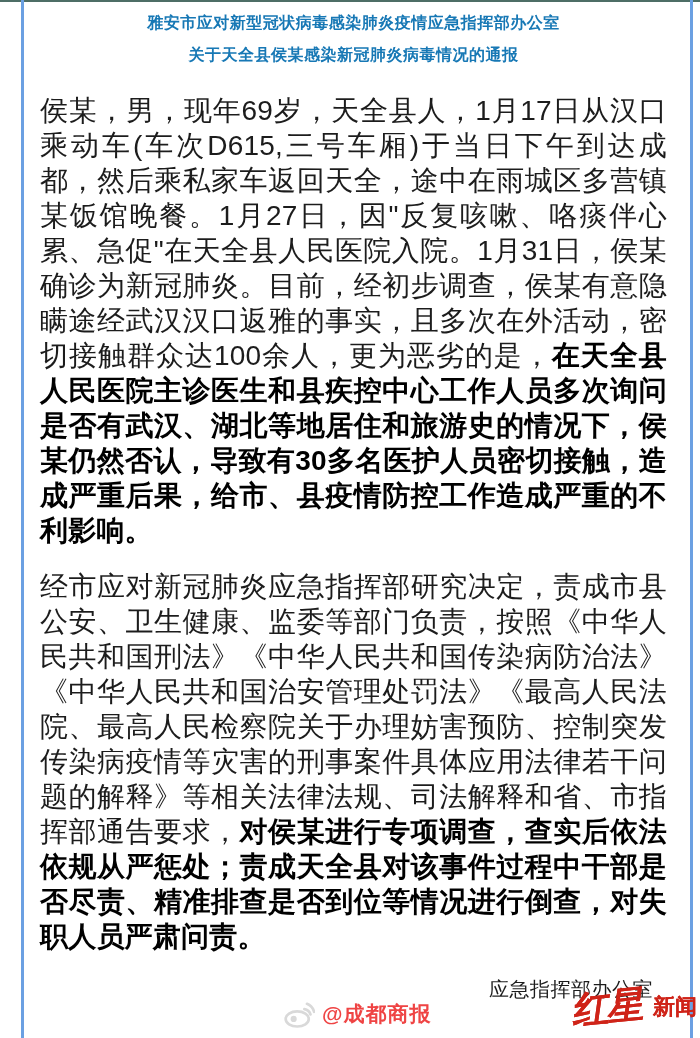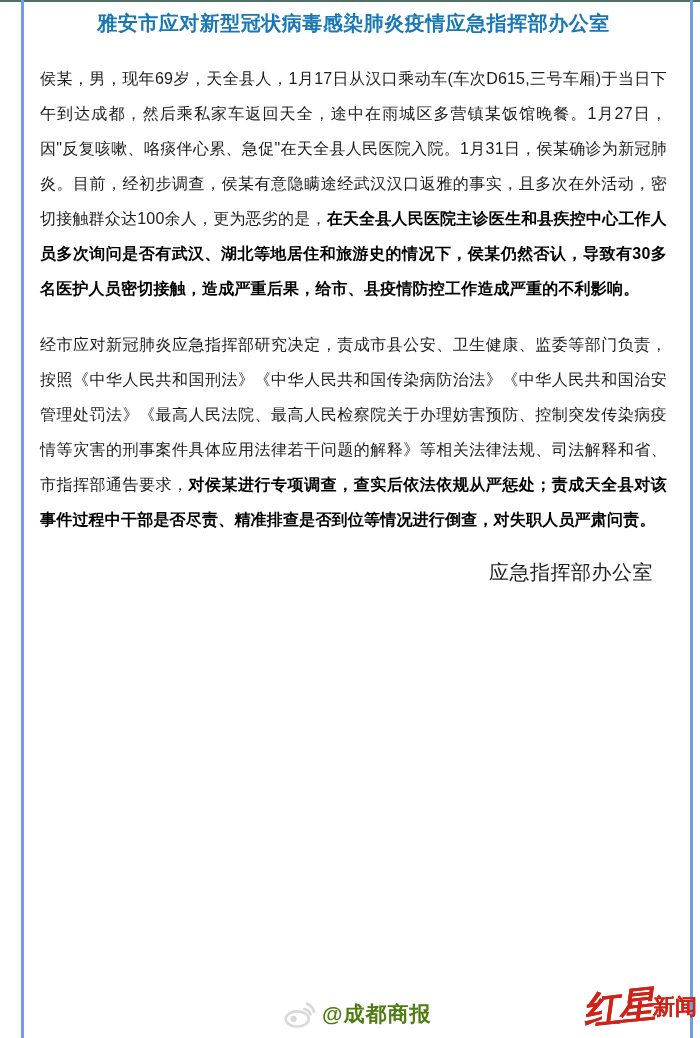--- a/index.html
+++ b/index.html
@@ -9,62 +9,63 @@
     overflow:hidden;
   }
   .page{position:absolute;inset:0;background:#ffffff;overflow:hidden;}
   .top-line{position:absolute;top:0;left:0;right:0;height:2px;background:#4e6e66;}
   .edge{position:absolute;top:0;bottom:0;width:3px;background:#6ba0e2;}
   .edge-left{left:21px;}
   .edge-right{right:7px;}
   .content{position:absolute;left:40px;right:33px;top:0;}
   .title{
     padding-top:7px;text-align:center;color:#1778b5;font-weight:700;
-    font-size:20px;line-height:32px;letter-spacing:0.5px;
+    font-size:16px;line-height:32px;letter-spacing:0.5px;
   }
   .body{margin-top:22px;}
   .body p{
-    margin:4px 0 21px 0;font-size:16px;line-height:35px;color:#1c1c1c;
+    margin:4px 0 21px 0;font-size:28px;line-height:35px;color:#1c1c1c;
     text-align:justify;text-justify:inter-ideograph;letter-spacing:0.2px;
   }
   .body p span.b{font-weight:700;color:#000000;}
   .signature{
     margin-top:6px;text-align:right;font-size:20px;line-height:29px;
     color:#1c1c1c;letter-spacing:0.5px;
   }
   .sig2{padding-right:14px;}
   .watermark{
     position:absolute;left:283px;top:1000px;display:flex;align-items:center;
-    gap:7px;color:#4d7c0f;font-size:21px;font-weight:700;letter-spacing:1px;
+    gap:7px;color:#ef4444;font-size:21px;font-weight:700;letter-spacing:1px;
     user-select:none;
   }
   .wm-icon svg{display:block;}
   .redstar{
     position:absolute;right:3px;top:983px;color:#cf2318;white-space:nowrap;
     text-shadow:0 0 0.5px #cf2318;
   }
   .rs-big{
     font-size:37px;font-weight:700;font-style:italic;display:inline-block;
     transform:rotate(-6deg);letter-spacing:-2px;
   }
-  .rs-small{font-size:22px;font-weight:700;margin-left:0px;vertical-align:6px;}
+  .rs-small{font-size:22px;font-weight:700;margin-left:12px;vertical-align:6px;}
 </style>
 </head>
 <body>
 
 <div class="page">
 
   <div class="top-line"></div>
   <div class="edge edge-left"></div>
   <div class="edge edge-right"></div>
 
   <div class="content">
 
     <div class="title">
       <div>雅安市应对新型冠状病毒感染肺炎疫情应急指挥部办公室</div>
+      <div>关于天全县侯某感染新冠肺炎病毒情况的通报</div>
     </div>
 
     <div class="body" id="paragraphs">
         <p><span>侯某，男，现年69岁，天全县人，1月17日从汉口乘动车(车次D615,三号车厢)于当日下午到达成都，然后乘私家车返回天全，途中在雨城区多营镇某饭馆晚餐。1月27日，因"反复咳嗽、咯痰伴心累、急促"在天全县人民医院入院。1月31日，侯某确诊为新冠肺炎。目前，经初步调查，侯某有意隐瞒途经武汉汉口返雅的事实，且多次在外活动，密切接触群众达100余人，更为恶劣的是，</span><span class="b">在天全县人民医院主诊医生和县疾控中心工作人员多次询问是否有武汉、湖北等地居住和旅游史的情况下，侯某仍然否认，导致有30多名医护人员密切接触，造成严重后果，给市、县疫情防控工作造成严重的不利影响。</span></p>
         <p><span>经市应对新冠肺炎应急指挥部研究决定，责成市县公安、卫生健康、监委等部门负责，按照《中华人民共和国刑法》《中华人民共和国传染病防治法》《中华人民共和国治安管理处罚法》《最高人民法院、最高人民检察院关于办理妨害预防、控制突发传染病疫情等灾害的刑事案件具体应用法律若干问题的解释》等相关法律法规、司法解释和省、市指挥部通告要求，</span><span class="b">对侯某进行专项调查，查实后依法依规从严惩处；责成天全县对该事件过程中干部是否尽责、精准排查是否到位等情况进行倒查，对失职人员严肃问责。</span></p>
       </div>
 
     <div class="signature">
       <div class="sig2">应急指挥部办公室</div>
 

